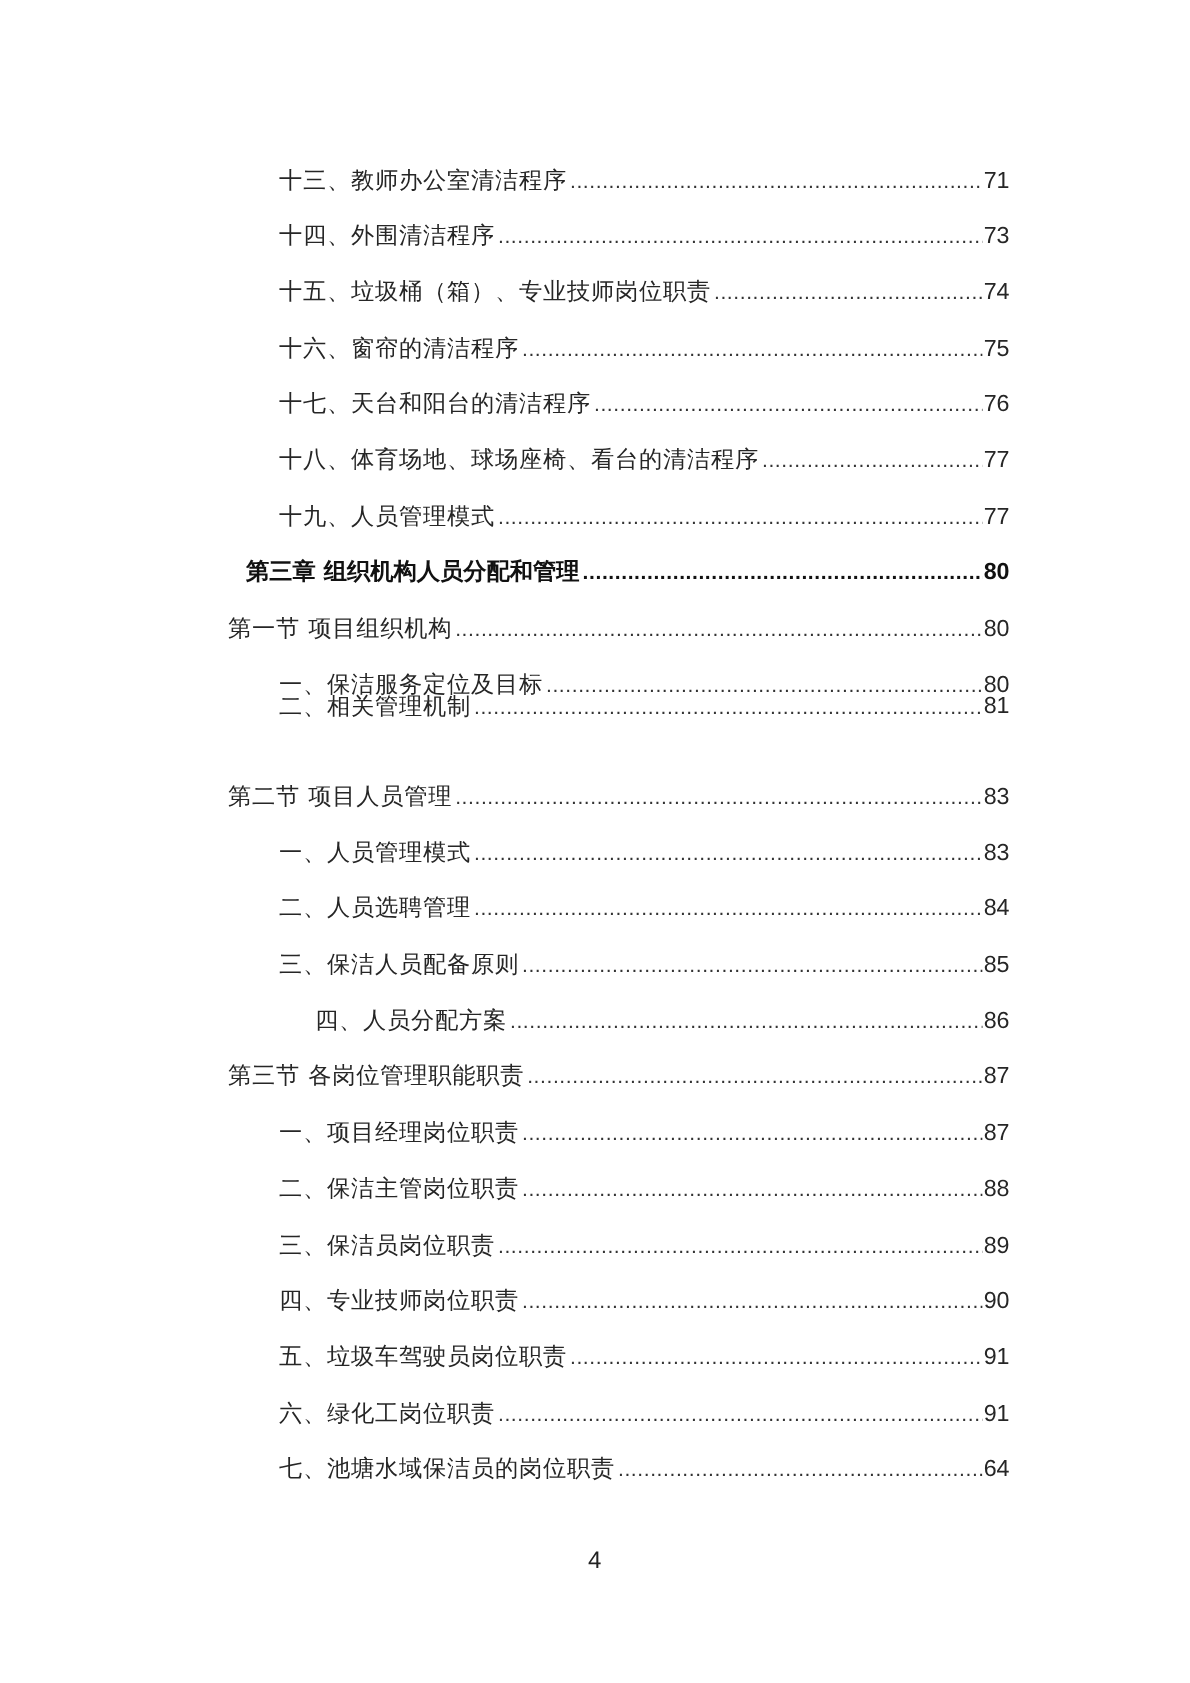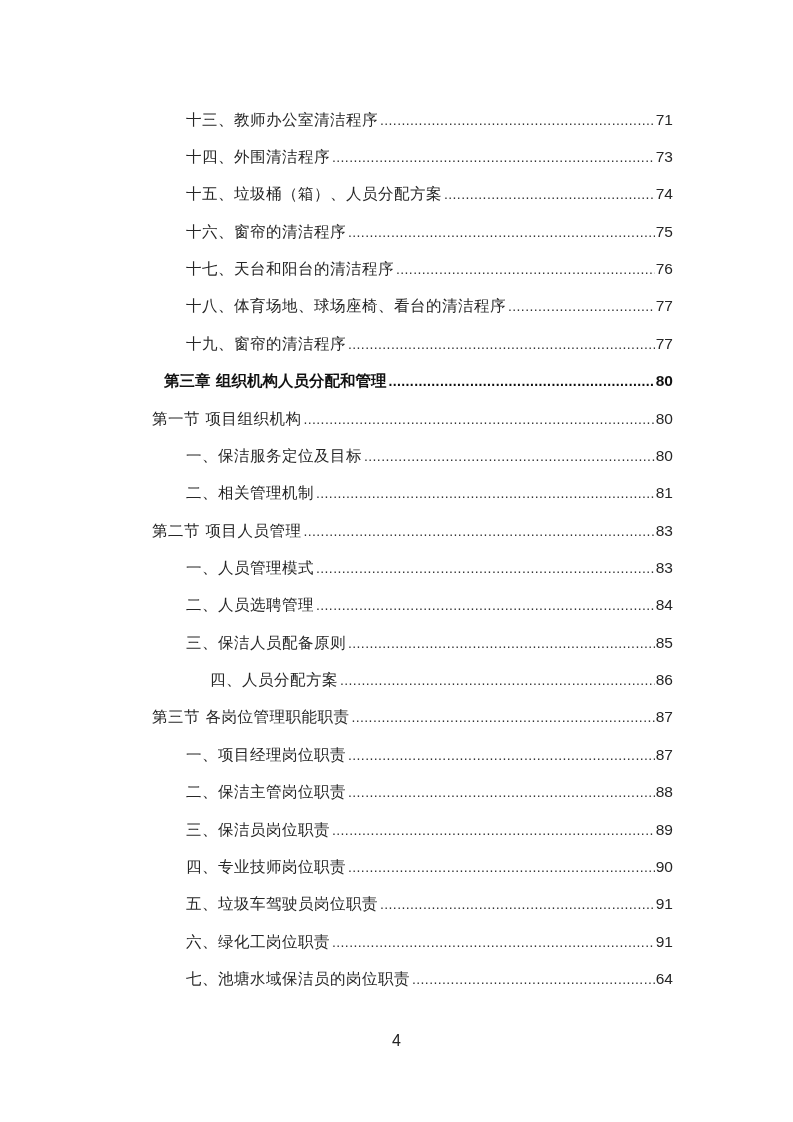--- a/index.html
+++ b/index.html
@@ -85,60 +85,60 @@
     <span class="title">十三、教师办公室清洁程序</span>
     <span class="leader"></span>
     <span class="page">71</span>
   </div>
   <div class="toc-entry level-item" style="top:145px;left:186px;right:120px;">
     <span class="title">十四、外围清洁程序</span>
     <span class="leader"></span>
     <span class="page">73</span>
   </div>
   <div class="toc-entry level-item" style="top:182px;left:186px;right:120px;">
-    <span class="title">十五、垃圾桶（箱）、人员分配方案</span>
+    <span class="title">十五、垃圾桶（箱）、专业技师岗位职责</span>
     <span class="leader"></span>
     <span class="page">74</span>
   </div>
   <div class="toc-entry level-item" style="top:220px;left:186px;right:120px;">
     <span class="title">十六、窗帘的清洁程序</span>
     <span class="leader"></span>
     <span class="page">75</span>
   </div>
   <div class="toc-entry level-item" style="top:257px;left:186px;right:120px;">
     <span class="title">十七、天台和阳台的清洁程序</span>
     <span class="leader"></span>
     <span class="page">76</span>
   </div>
   <div class="toc-entry level-item" style="top:294px;left:186px;right:120px;">
     <span class="title">十八、体育场地、球场座椅、看台的清洁程序</span>
     <span class="leader"></span>
     <span class="page">77</span>
   </div>
   <div class="toc-entry level-item" style="top:332px;left:186px;right:120px;">
-    <span class="title">十九、窗帘的清洁程序</span>
+    <span class="title">十九、人员管理模式</span>
     <span class="leader"></span>
     <span class="page">77</span>
   </div>
   <div class="toc-entry level-chapter" style="top:369px;left:120px;right:120px;margin-left:44px;">
     <span class="title">第三章  组织机构人员分配和管理</span>
     <span class="leader"></span>
     <span class="page">80</span>
   </div>
   <div class="toc-entry level-section" style="top:407px;left:152px;right:120px;">
     <span class="title">第一节  项目组织机构</span>
     <span class="leader"></span>
     <span class="page">80</span>
   </div>
   <div class="toc-entry level-item" style="top:444px;left:186px;right:120px;">
     <span class="title">一、保洁服务定位及目标</span>
     <span class="leader"></span>
     <span class="page">80</span>
   </div>
-  <div class="toc-entry level-item" style="top:481px;left:186px;right:120px;align-items:flex-end;">
+  <div class="toc-entry level-item" style="top:459px;left:186px;right:120px;align-items:flex-end;">
     <span class="title">二、相关管理机制</span>
     <span class="leader"></span>
     <span class="page">81</span>
   </div>
   <div class="toc-entry level-section" style="top:519px;left:152px;right:120px;">
     <span class="title">第二节  项目人员管理</span>
     <span class="leader"></span>
     <span class="page">83</span>
   </div>
   <div class="toc-entry level-item" style="top:556px;left:186px;right:120px;">

